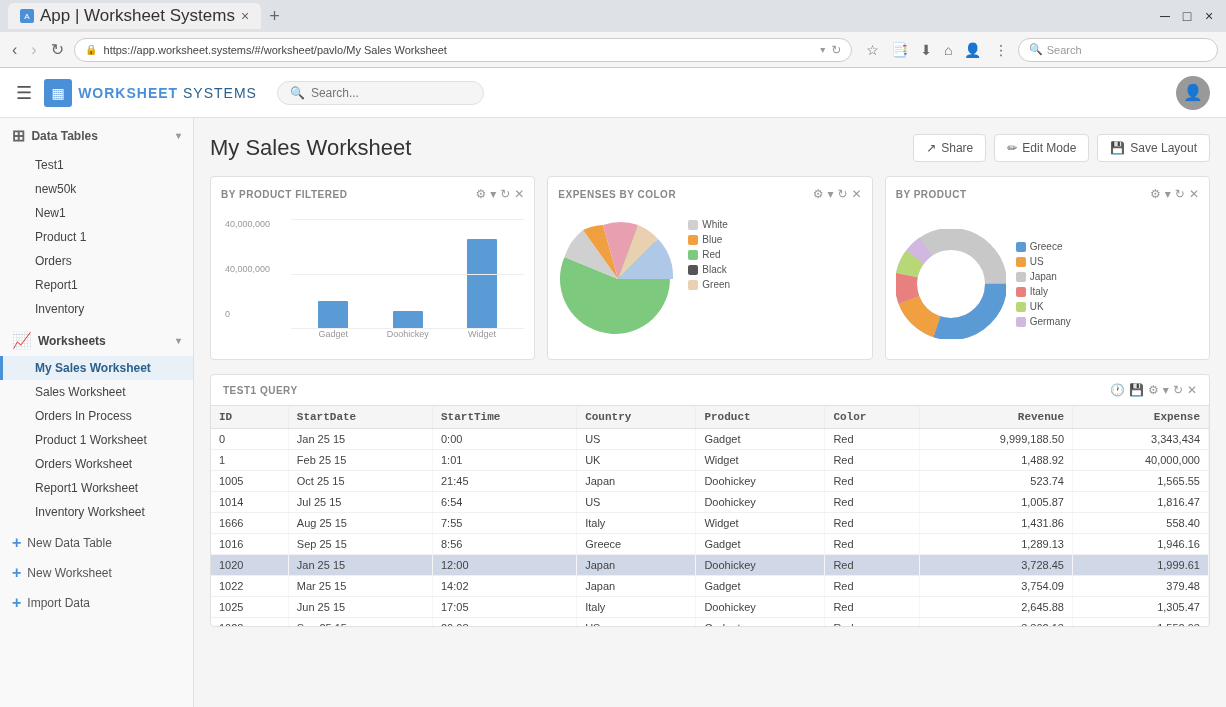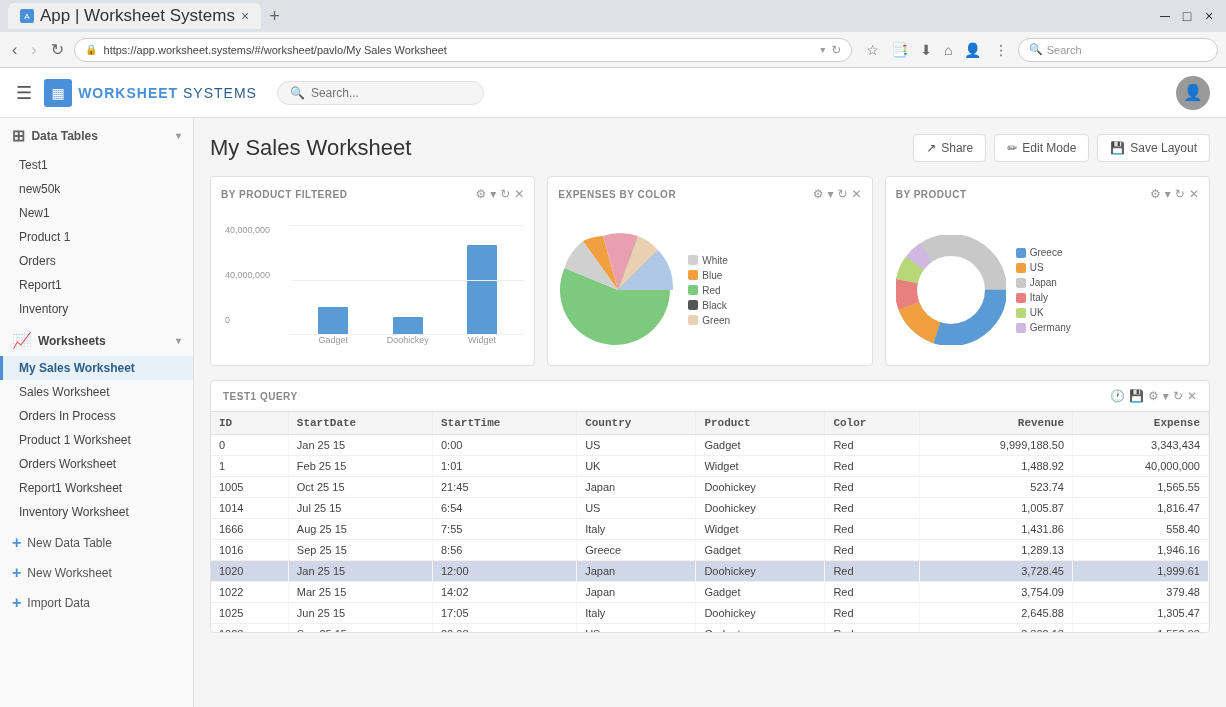--- a/index.html
+++ b/index.html
@@ -38,46 +38,46 @@
     .app-search input { border: none; background: transparent; outline: none; font-size: 12px; width: 160px; }
     .user-avatar { margin-left: auto; width: 34px; height: 34px; border-radius: 50%; background: #999; overflow: hidden; display: flex; align-items: center; justify-content: center; color: white; font-size: 16px; }
 
     
     .main-area { display: flex; flex: 1; overflow: hidden; }
 
     
     .sidebar { width: 194px; background: #f9f9f9; border-right: 1px solid #e0e0e0; overflow-y: auto; flex-shrink: 0; }
     .sidebar-section { margin-bottom: 4px; }
     .sidebar-section-header { display: flex; align-items: center; padding: 8px 12px; font-size: 12px; font-weight: 600; color: #555; cursor: pointer; gap: 6px; }
-    .sidebar-item { display: flex; align-items: center; padding: 5px 16px; font-size: 12px; color: #444; cursor: pointer; border-left: 3px solid transparent; }
+    .sidebar-item { display: flex; align-items: center; padding: 5px 32px; font-size: 12px; color: #444; cursor: pointer; border-left: 3px solid transparent; }
     .sidebar-item.active { background: #e8f0f8; border-left-color: #4a90d9; color: #2c5f8a; font-weight: 600; }
     .sidebar-subsection-header { display: flex; align-items: center; padding: 6px 12px; font-size: 12px; font-weight: 700; color: #444; cursor: pointer; gap: 6px; margin-top: 4px; }
     .sidebar-add-row { display: flex; align-items: center; padding: 6px 12px; font-size: 12px; color: #555; cursor: pointer; gap: 6px; }
     .section-icon { font-size: 16px; color: #666; }
     .chevron-icon { margin-left: auto; font-size: 10px; color: #999; }
     .plus-icon { color: #4a90d9; font-weight: bold; font-size: 16px; }
 
     
     .content { flex: 1; overflow-y: auto; padding: 16px; }
     .page-title { font-size: 22px; font-weight: 400; color: #333; margin-bottom: 14px; display: flex; align-items: center; justify-content: space-between; }
     .page-title-actions { display: flex; gap: 8px; }
     .action-btn { display: flex; align-items: center; gap: 5px; padding: 6px 12px; background: white; border: 1px solid #ddd; border-radius: 4px; font-size: 12px; color: #555; cursor: pointer; }
 
     
     .charts-row { display: flex; gap: 12px; margin-bottom: 14px; }
     .chart-card { background: white; border: 1px solid #e0e0e0; border-radius: 4px; flex: 1; padding: 10px; }
-    .chart-card-header { display: flex; align-items: center; font-size: 10px; font-weight: 700; color: #888; letter-spacing: 0.5px; margin-bottom: 24px; gap: 6px; }
+    .chart-card-header { display: flex; align-items: center; font-size: 10px; font-weight: 700; color: #888; letter-spacing: 0.5px; margin-bottom: 18px; gap: 6px; }
     .chart-card-icons { margin-left: auto; display: flex; gap: 4px; }
     .chart-icon-btn { background: none; border: none; font-size: 12px; color: #999; cursor: pointer; }
 
     
     .bar-chart { height: 130px; display: flex; flex-direction: column; }
 
     
-    .pie-chart-area { display: flex; align-items: center; gap: 10px; height: 130px; }
+    .pie-chart-area { display: flex; align-items: flex-start; gap: 10px; height: 130px; }
     .pie-legend { display: flex; flex-direction: column; gap: 4px; }
     .legend-item { display: flex; align-items: center; gap: 4px; font-size: 10px; color: #555; }
     .legend-dot { width: 10px; height: 10px; border-radius: 2px; flex-shrink: 0; }
 
     
     .donut-chart-area { display: flex; align-items: center; gap: 10px; height: 130px; }
     .donut-legend { display: flex; flex-direction: column; gap: 4px; }
 
     
     .table-section { background: white; border: 1px solid #e0e0e0; border-radius: 4px; overflow: hidden; }

